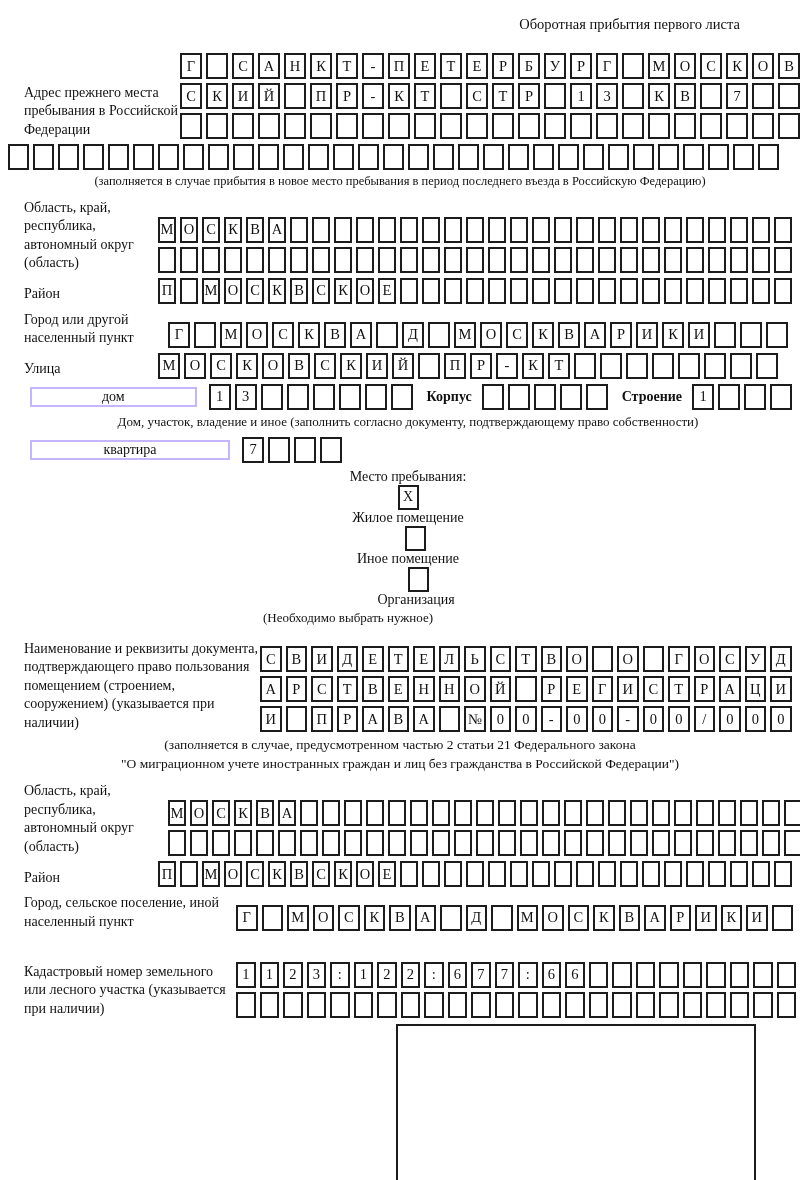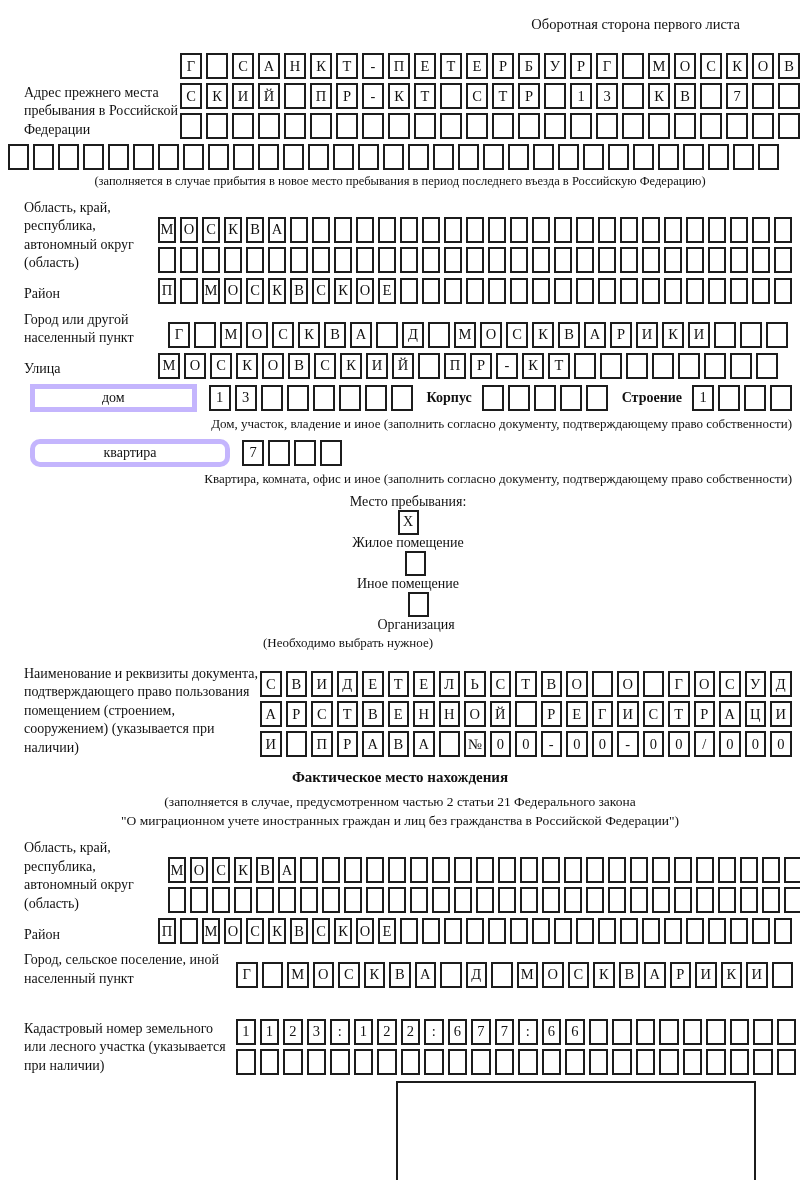--- a/index.html
+++ b/index.html
@@ -27,33 +27,33 @@
     display: flex; align-items: center; justify-content: center;
     font-size: 14.5px; flex: 0 0 auto;
   }
   .w22 .cell { width: 22px; }
   .w21 .cell { width: 21px; }
   .w18 .cell { width: 18px; }
   .w215 .cell { width: 21.5px; }
   .w195 .cell { width: 19.5px; }
 
   .caption { font-size: 12.5px; text-align: center; margin: 2px 0 8px 0; }
-  .caption-left { font-size: 13px; text-align: right; padding-left: 16px; margin: 1px 0 7px 0; }
+  .caption-left { font-size: 13px; text-align: center; padding-left: 16px; margin: 1px 0 7px 0; }
   .sec-title { text-align: center; font-weight: bold; font-size: 15.5px; margin: 4px 0 10px 0; }
   .sub-title { text-align: center; font-weight: bold; font-size: 15px; margin: 12px 0 8px 0; }
   .note-line { text-align: center; font-size: 13.5px; margin-bottom: 3px; }
 
   .house-row { display: flex; align-items: center; gap: 4px; padding-left: 22px; margin-bottom: 4px; }
   .wbox {
-    border: 5px solid #c4b5fd; height: 28px;
+    border: 2px solid #c4b5fd; height: 20px;
     display: flex; align-items: center; justify-content: center;
     font-size: 14px;
   }
   .wbox.house { width: 168px; margin-right: 8px; }
-  .wbox.apt { width: 200px; margin-right: 8px; border-radius: 10px; }
+  .wbox.apt { width: 200px; margin-right: 8px; }
   .inline-label { font-size: 14px; margin: 0 6px 0 10px; font-weight: bold; }
 
   .stay-row { display: flex; align-items: center; padding-left: 16px; margin: 6px 0 2px 0; font-size: 14px; flex-direction: column; }
   .checkbox {
     width: 21px; height: 25px; border: 2px solid #1c1c1c;
     display: flex; align-items: center; justify-content: center;
     font-size: 14px; margin: 0 10px;
   }
   .stay-note { width: 680px; text-align: center; font-size: 13px; margin-bottom: 12px; }
 
@@ -64,21 +64,21 @@
   .stamp-caption {
     width: 378px; margin-left: 382px; margin-top: 4px;
     text-align: center; font-size: 13.5px; line-height: 1.38;
   }
 </style>
 </head>
 <body>
 
 <div class="page">
 
-  <div class="header-note">Оборотная сторона первого листа</div>
+  <div class="header-note">Оборотная прибытия первого листа</div>
 
   <div class="frow">
     <div class="flabel lw172">Адрес прежнего места пребывания в Российской Федерации</div>
     <div class="fgrid">
       <div class="cells w22">
           <div class="cell">Г</div>
           <div class="cell"></div>
           <div class="cell">С</div>
           <div class="cell">А</div>
           <div class="cell">Н</div>
@@ -393,21 +393,20 @@
 
   <div class="house-row">
     <div class="wbox apt">квартира</div>
     <div class="cells w22">
         <div class="cell">7</div>
         <div class="cell"></div>
         <div class="cell"></div>
         <div class="cell"></div>
       </div>
   </div>
-  <div class="caption-left">Квартира, комната, офис и иное (заполнить согласно документу, подтверждающему право собственности)</div>
 
   <div class="stay-row">
     <span>Место пребывания:</span>
     <div class="checkbox">X</div>
     <span>Жилое помещение</span>
     <div class="checkbox" style="margin-left:24px;"></div>
     <span>Иное помещение</span>
     <div class="checkbox" style="margin-left:30px;"></div>
     <span style="margin-left:16px;">Организация</span>
   </div>
@@ -481,21 +480,20 @@
           <div class="cell">0</div>
           <div class="cell">0</div>
           <div class="cell">/</div>
           <div class="cell">0</div>
           <div class="cell">0</div>
           <div class="cell">0</div>
         </div>
     </div>
   </div>
 
-  <div class="sub-title">Фактическое место нахождения</div>
   <div class="note-line">(заполняется в случае, предусмотренном частью 2 статьи 21 Федерального закона</div>
   <div class="note-line" style="margin-bottom:8px;">"О миграционном учете иностранных граждан и лиц без гражданства в Российской Федерации")</div>
 
   <div class="frow">
     <div class="flabel lw160">Область, край, республика, автономный округ (область)</div>
     <div class="fgrid">
       <div class="cells w18">
           <div class="cell">М</div>
           <div class="cell">О</div>
           <div class="cell">С</div>

